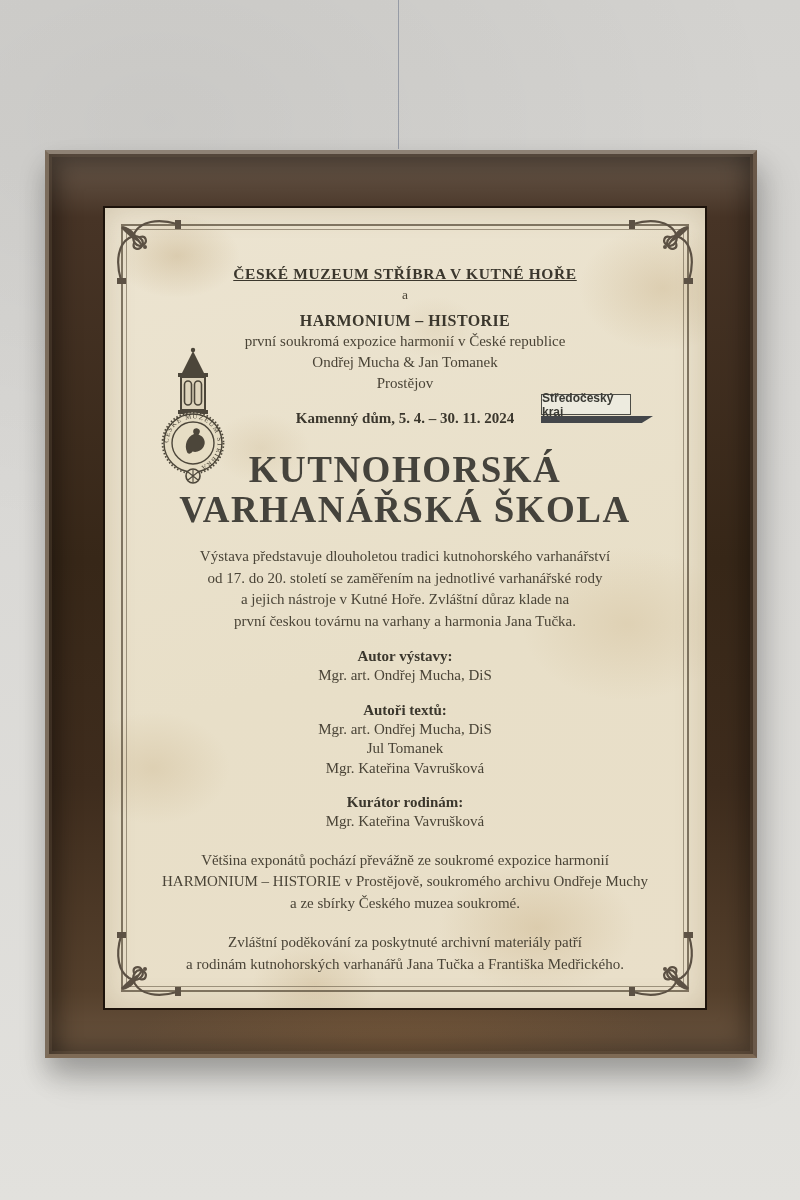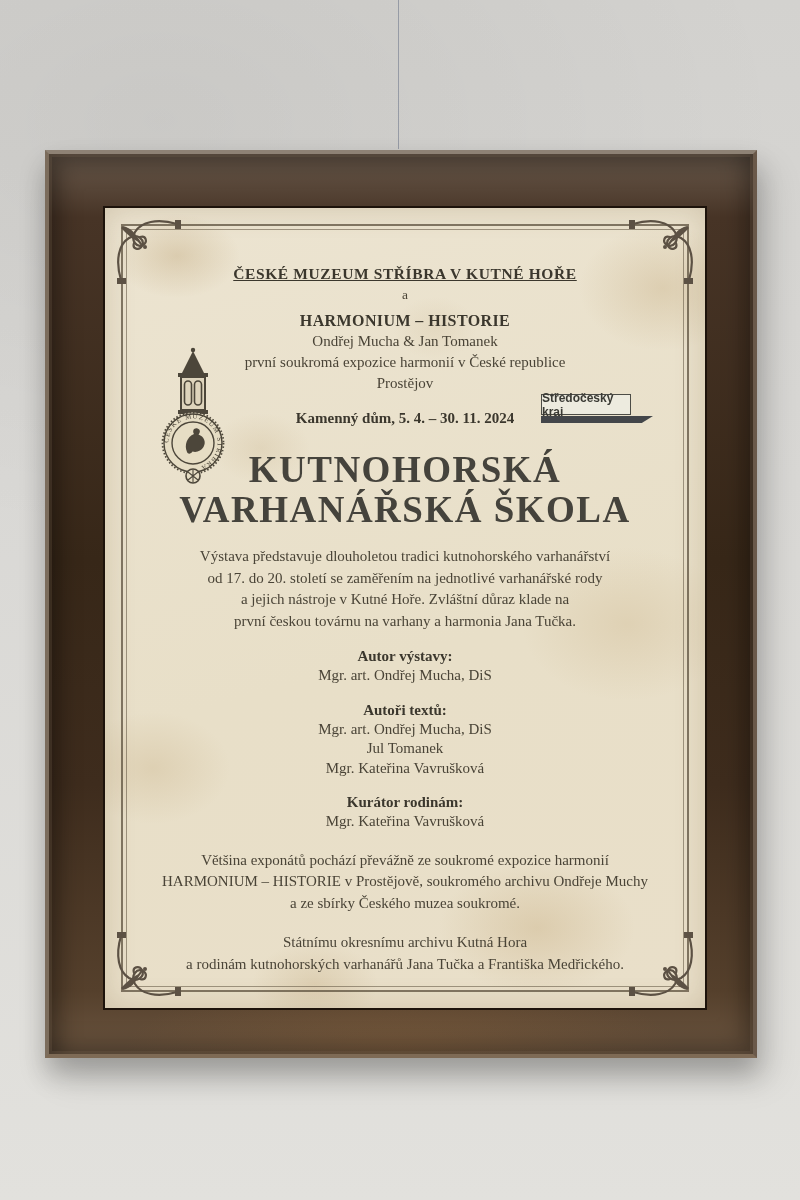--- a/index.html
+++ b/index.html
@@ -200,22 +200,22 @@
 
     <div class="region-logo">
       <div class="region-box">Středočeský kraj</div>
       <div class="region-bar"></div>
     </div>
 
     <div class="content">
       <div class="museum-line">ČESKÉ MUZEUM STŘÍBRA V KUTNÉ HOŘE</div>
       <div class="conj">a</div>
       <div class="partner-line">HARMONIUM – HISTORIE</div>
+      <div class="sub-line">první soukromá expozice harmonií v České republice</div>
       <div class="sub-line">Ondřej Mucha &amp; Jan Tomanek</div>
-      <div class="sub-line">první soukromá expozice harmonií v České republice</div>
       <div class="sub-line">Prostějov</div>
 
       <div class="venue-line">Kamenný dům, 5. 4. – 30. 11. 2024</div>
 
       <div class="main-title">
         <div>KUTNOHORSKÁ</div>
         <div>VARHANÁŘSKÁ ŠKOLA</div>
       </div>
 
       <div class="intro">
@@ -248,19 +248,19 @@
         </div>
       </div>
 
       <div class="para">
         <div>Většina exponátů pochází převážně ze soukromé expozice harmonií</div>
         <div>HARMONIUM – HISTORIE v Prostějově, soukromého archivu Ondřeje Muchy</div>
         <div>a ze sbírky Českého muzea soukromé.</div>
       </div>
 
       <div class="para">
-        <div>Státnímu okresnímu archivu Kutná Hora</div>
+        <div>Zvláštní poděkování za poskytnuté archivní materiály patří</div>
         <div>a rodinám kutnohorských varhanářů Jana Tučka a Františka Medřického.</div>
       </div>
     </div>
 
   </div>
 </div>
 
 </body></html>

